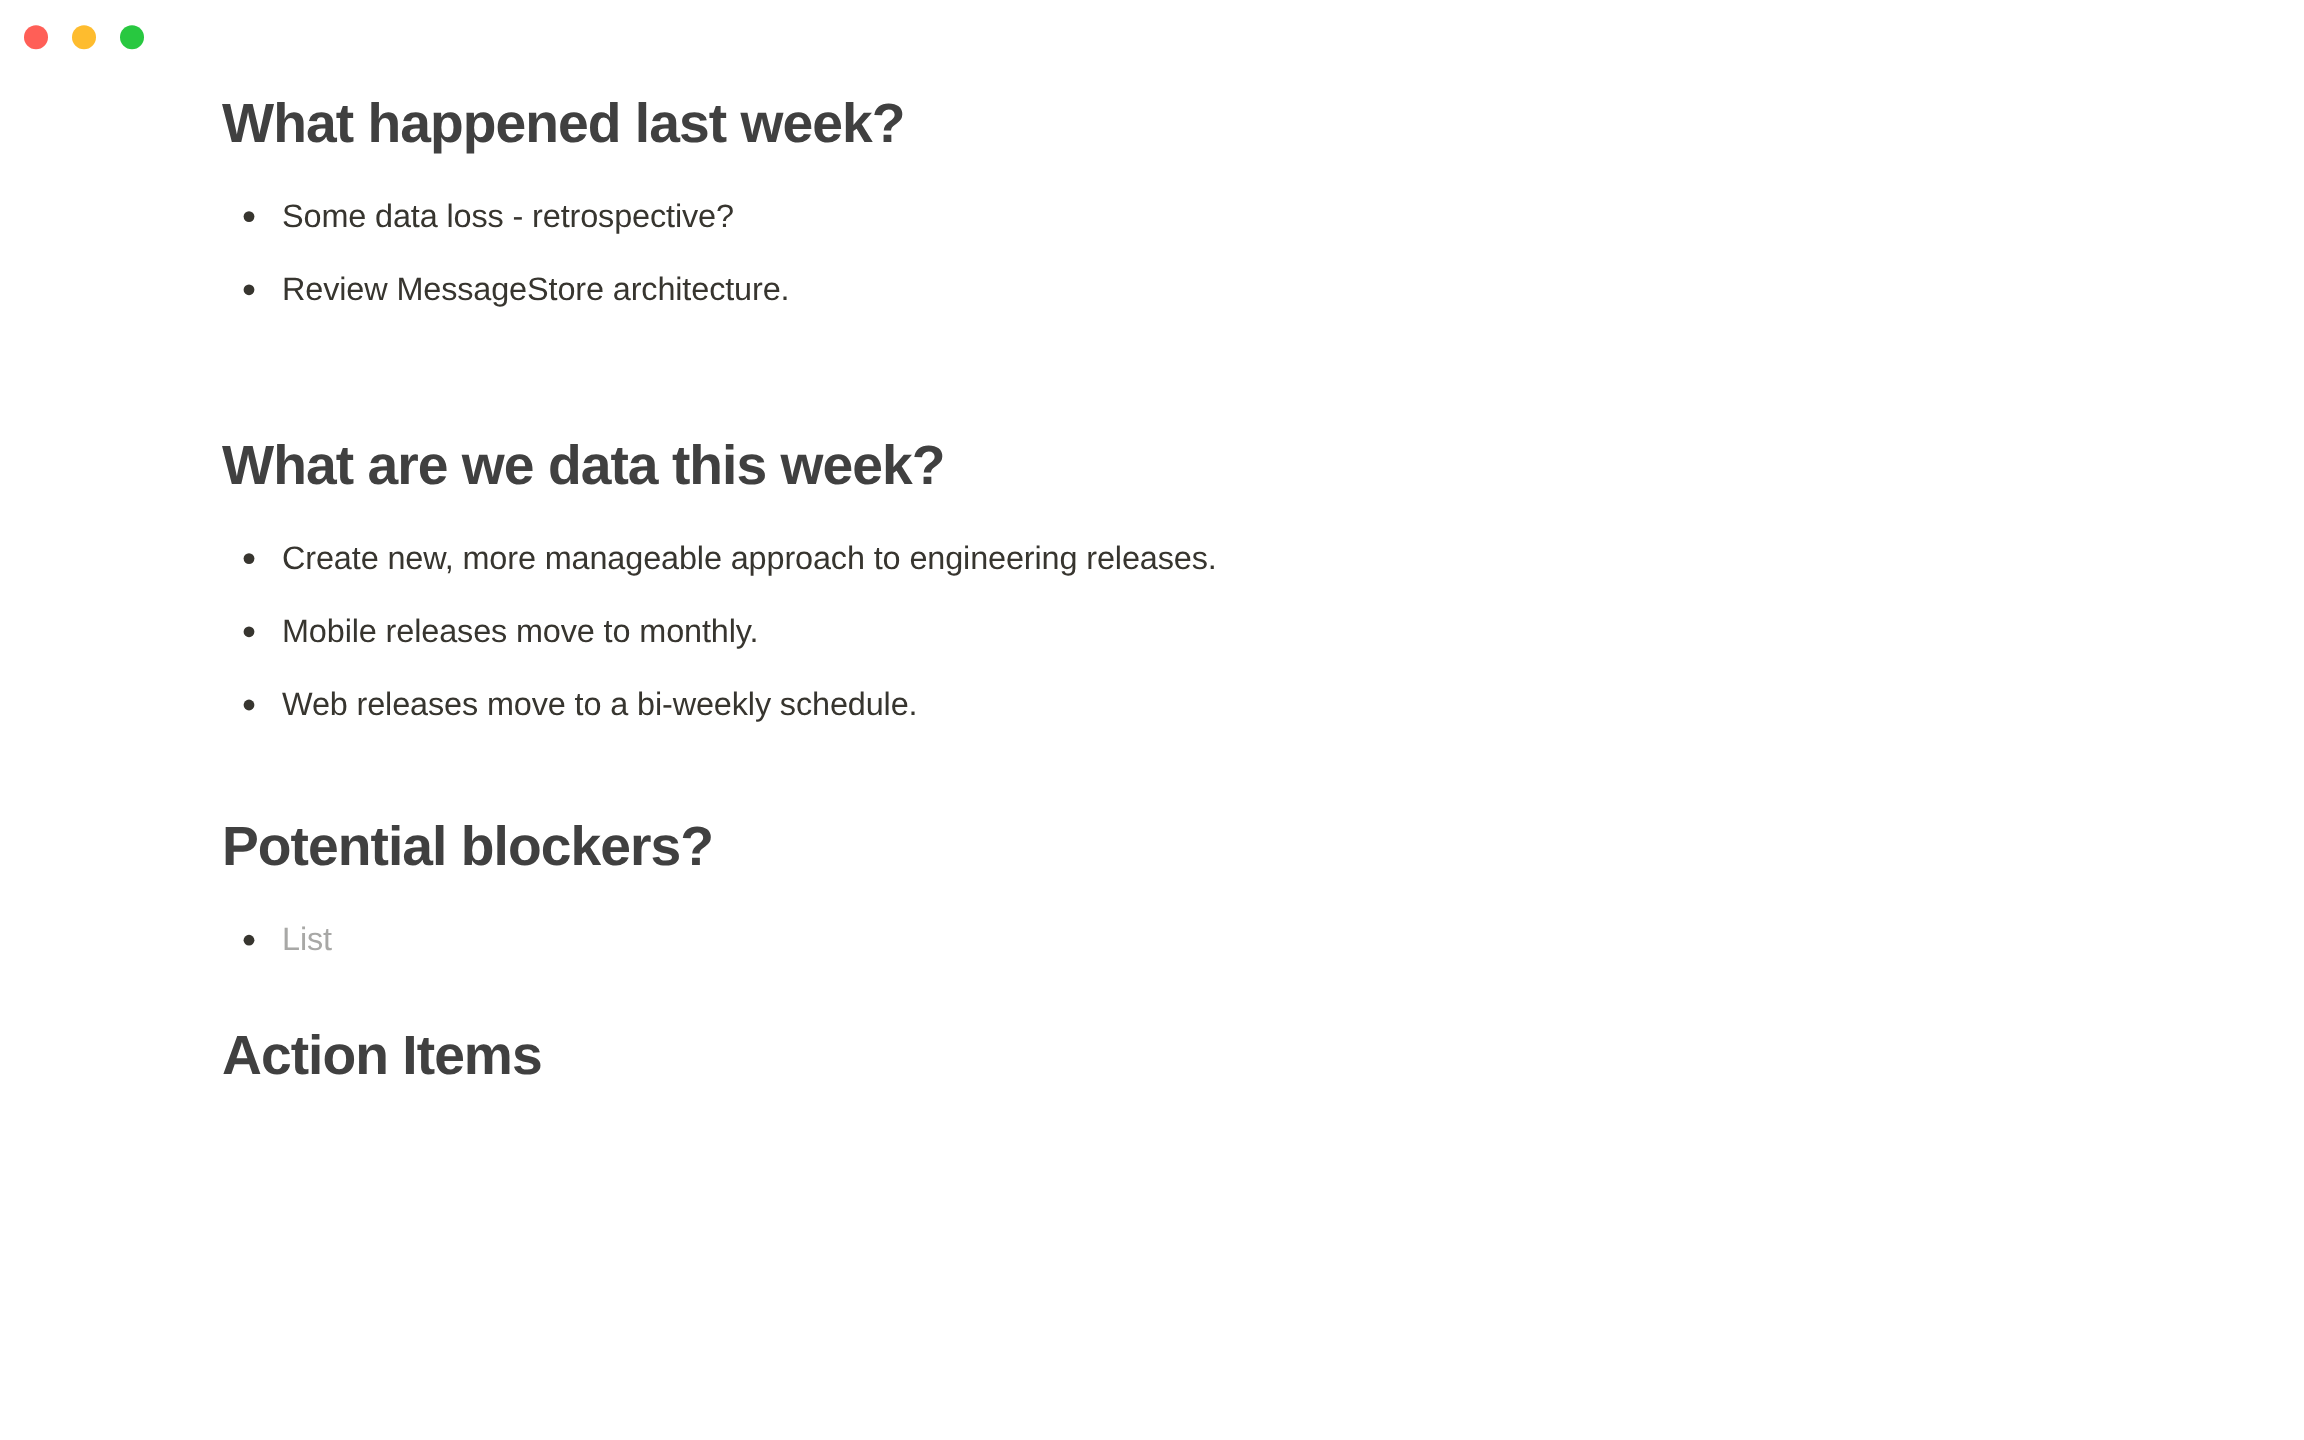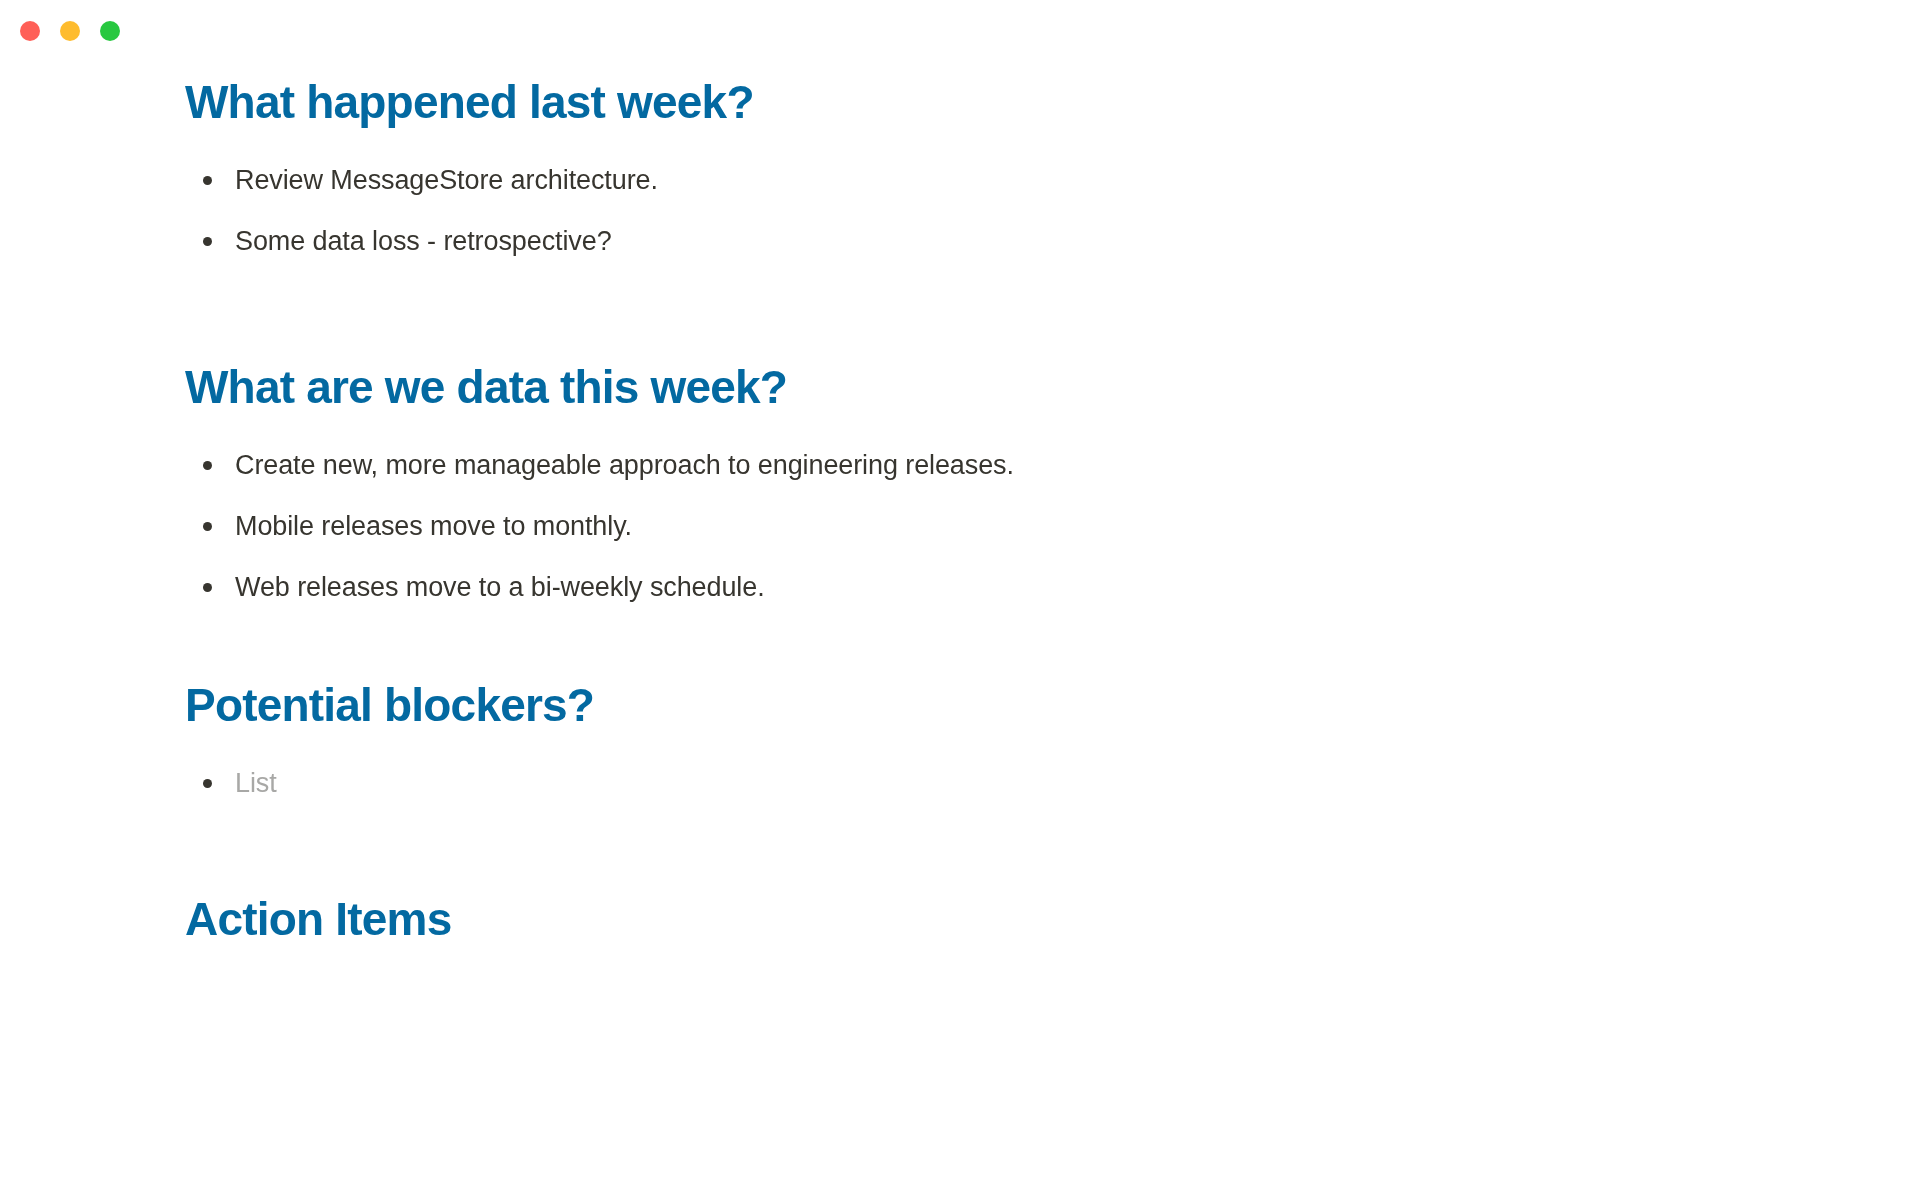--- a/index.html
+++ b/index.html
@@ -56,29 +56,29 @@
     height: 1138px;
     padding-left: 185px;
     box-sizing: border-box;
   }
 
   .block-heading {
     font-size: 46px;
     font-weight: bold;
     line-height: 1.16;
     letter-spacing: -0.8px;
-    color: #0369a1;
+    color: #404040;
     margin: 0;
     white-space: nowrap;
   }
 
   .heading-1 { margin-top: 14px; }
   .heading-2 { margin-top: 100px; }
   .heading-3 { margin-top: 72px; }
-  .heading-4 { margin-top: 90px; }
+  .heading-4 { margin-top: 50px; }
 
   .bullet-list {
     list-style: none;
     margin: 0;
     padding: 0;
   }
   .bullet-list.first { margin-top: 33px; }
 
   .bullet-item {
     position: relative;
@@ -120,25 +120,25 @@
       <span class="dot" style="background:#28c840"></span>
     </div>
   </div>
 
   <div class="doc">
 
     <h2 class="block-heading heading-1">What happened last week?</h2>
     <ul class="bullet-list first">
       <li class="bullet-item">
         <span class="bullet-dot"></span>
-        <span>Review MessageStore architecture.</span>
+        <span>Some data loss - retrospective?</span>
       </li>
       <li class="bullet-item">
         <span class="bullet-dot"></span>
-        <span>Some data loss - retrospective?</span>
+        <span>Review MessageStore architecture.</span>
       </li>
     </ul>
 
     <h2 class="block-heading heading-2">What are we data this week?</h2>
     <ul class="bullet-list first">
       <li class="bullet-item">
         <span class="bullet-dot"></span>
         <span>Create new, more manageable approach to engineering releases.</span>
       </li>
       <li class="bullet-item">

